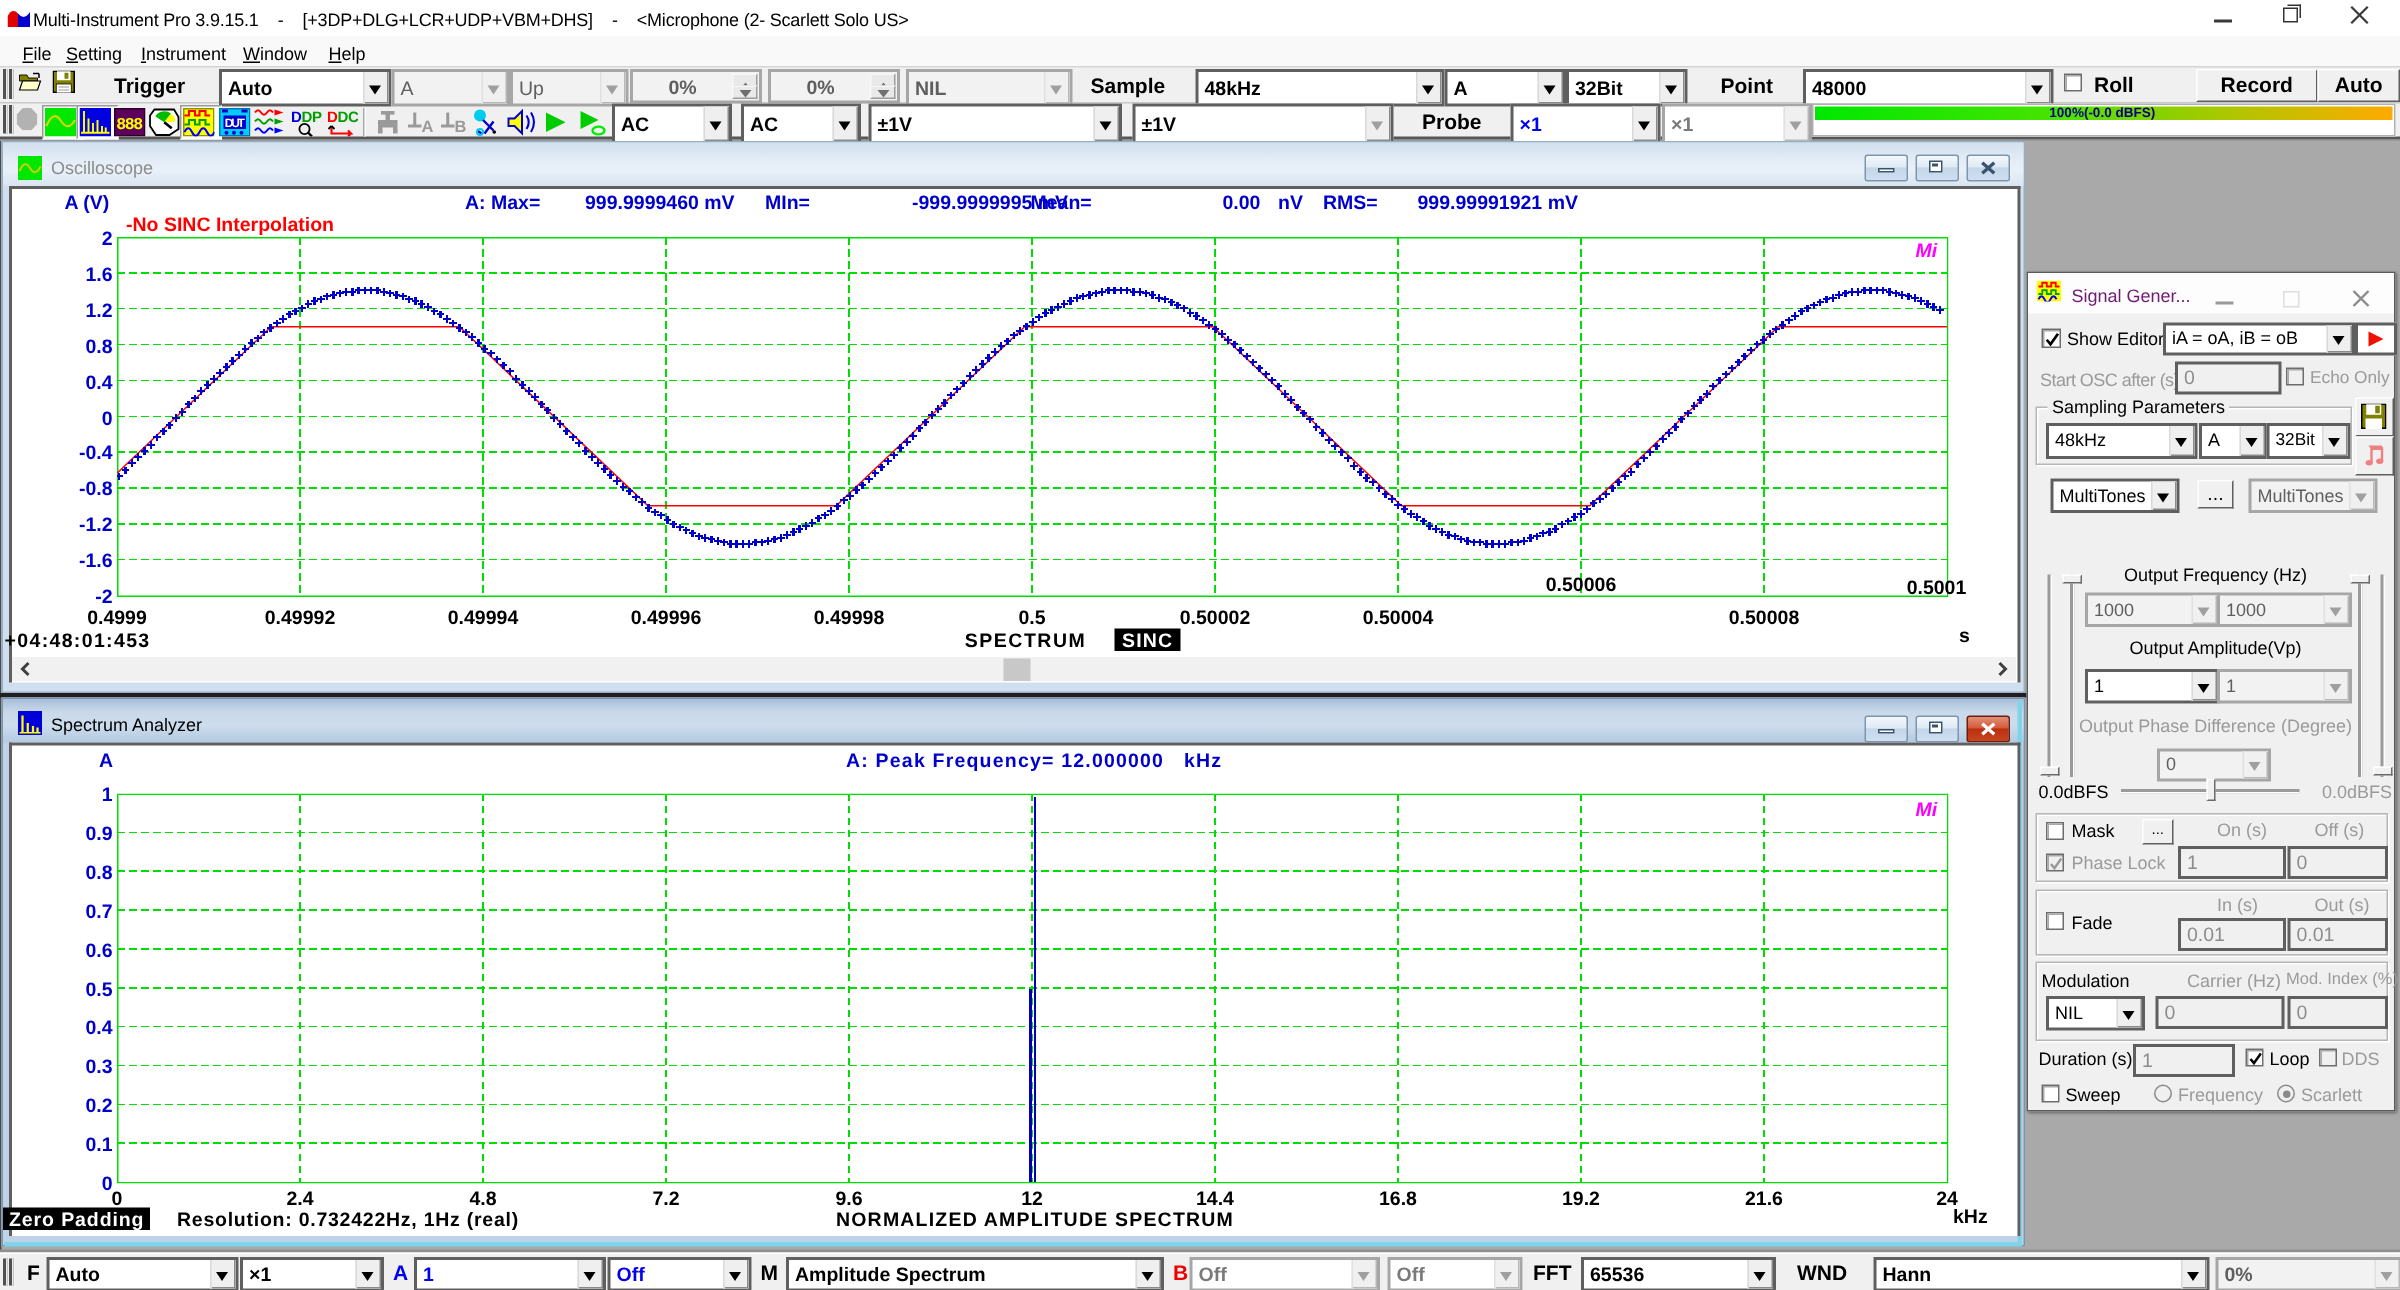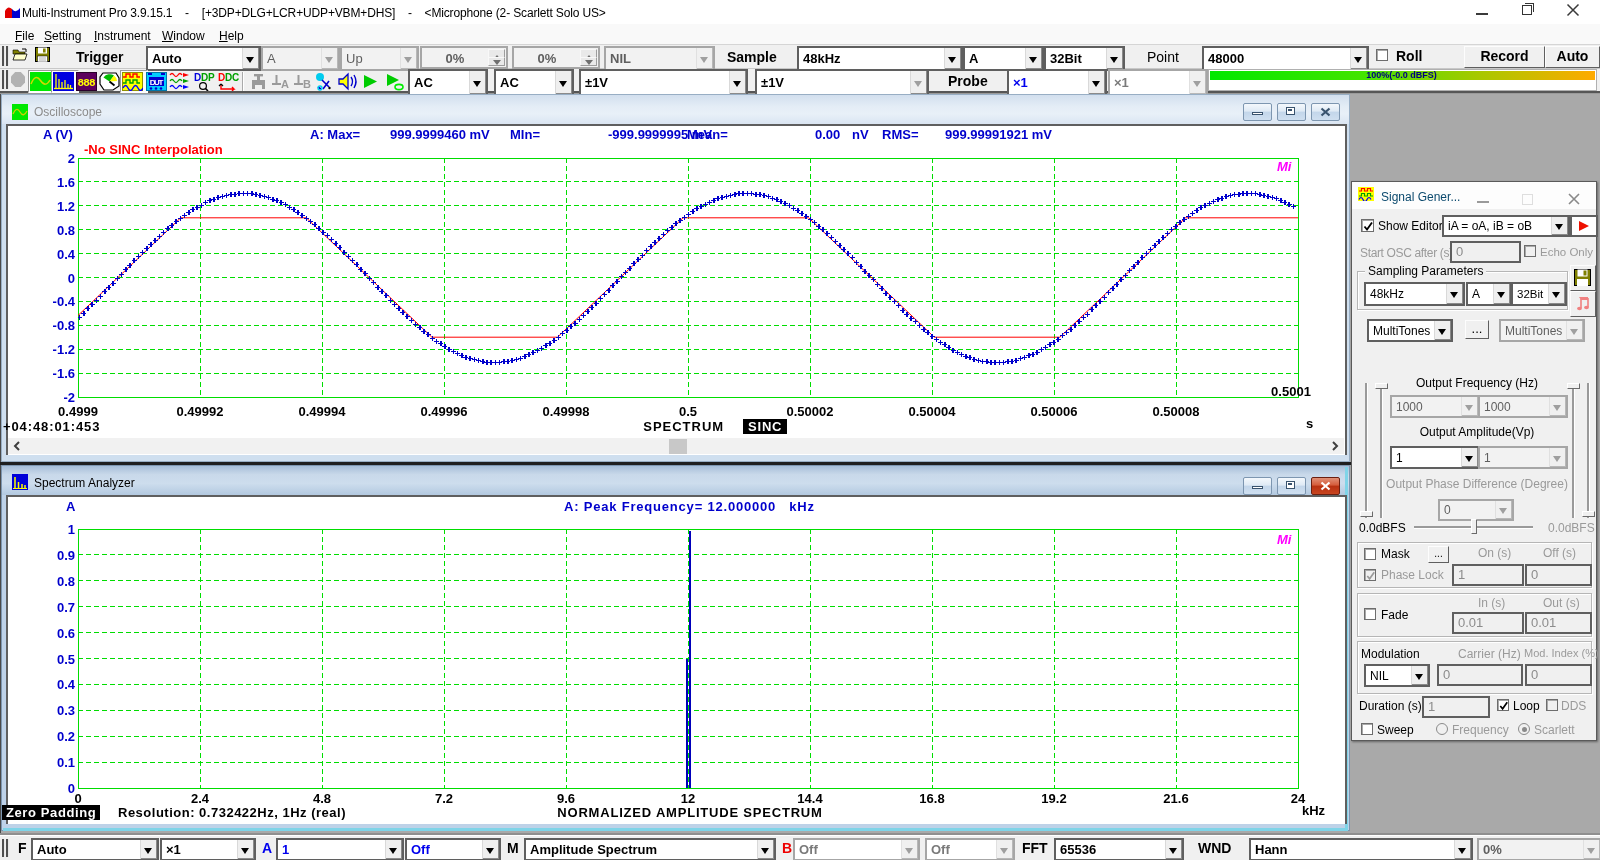--- a/index.html
+++ b/index.html
@@ -120,21 +120,21 @@
     <span class="cbtn">
       <span class="tri"></span>
     </span>
   </div>
 <div class="combo" style="left:1044px;top:46px;width:77px;height:21px;">
     <span class="ctext" style="color:#000;font-weight:bold;font-size:13px">32Bit</span>
     <span class="cbtn">
       <span class="tri"></span>
     </span>
   </div>
-<div class="abs" style="left:1147px;top:49px;font-size:14px;font-weight:normal;color:#000;white-space:pre;text-align:center;">Point</div>
+<div class="abs" style="left:1147px;top:49px;font-size:14px;font-weight:bold;color:#000;white-space:pre;text-align:center;">Point</div>
 <div class="combo" style="left:1202px;top:46px;width:163px;height:21px;">
     <span class="ctext" style="color:#000;font-weight:bold;font-size:13px">48000</span>
     <span class="cbtn">
       <span class="tri"></span>
     </span>
   </div>
 <div class="cb" style="left:1376px;top:49px;width:12px;height:12px;background:#fff"></div>
 <div class="abs" style="left:1396px;top:48px;font-size:14px;font-weight:bold;color:#000;white-space:pre;">Roll</div>
 <div class="btn" style="left:1464px;top:46px;width:79px;height:20px;line-height:18px;font-size:14px;font-weight:bold">Record</div>
 <div class="btn" style="left:1545px;top:46px;width:53px;height:20px;line-height:18px;font-size:14px;font-weight:bold">Auto</div>
@@ -352,21 +352,21 @@
 <text x="1199" y="13" fill="#ff00ff" font-size="13" font-weight="bold" font-style="italic">Mi</text>
 </svg>
 <div class="abs" style="left:-222px;top:404px;width:600px;text-align:center;font-size:13px;font-weight:bold;color:#000;white-space:pre;">0.4999</div>
 <div class="abs" style="left:-100px;top:404px;width:600px;text-align:center;font-size:13px;font-weight:bold;color:#000;white-space:pre;">0.49992</div>
 <div class="abs" style="left:22px;top:404px;width:600px;text-align:center;font-size:13px;font-weight:bold;color:#000;white-space:pre;">0.49994</div>
 <div class="abs" style="left:144px;top:404px;width:600px;text-align:center;font-size:13px;font-weight:bold;color:#000;white-space:pre;">0.49996</div>
 <div class="abs" style="left:266px;top:404px;width:600px;text-align:center;font-size:13px;font-weight:bold;color:#000;white-space:pre;">0.49998</div>
 <div class="abs" style="left:388px;top:404px;width:600px;text-align:center;font-size:13px;font-weight:bold;color:#000;white-space:pre;">0.5</div>
 <div class="abs" style="left:510px;top:404px;width:600px;text-align:center;font-size:13px;font-weight:bold;color:#000;white-space:pre;">0.50002</div>
 <div class="abs" style="left:632px;top:404px;width:600px;text-align:center;font-size:13px;font-weight:bold;color:#000;white-space:pre;">0.50004</div>
-<div class="abs" style="left:754px;top:404px;width:600px;text-align:center;font-size:13px;font-weight:bold;color:#000;white-space:pre;">0.50006</div>
+<div class="abs" style="left:754px;top:382px;width:600px;text-align:center;font-size:13px;font-weight:bold;color:#000;white-space:pre;">0.50006</div>
 <div class="abs" style="left:876px;top:404px;width:600px;text-align:center;font-size:13px;font-weight:bold;color:#000;white-space:pre;">0.50008</div>
 <div class="abs" style="left:991px;top:384px;width:600px;text-align:center;font-size:13px;font-weight:bold;color:#000;white-space:pre;">0.5001</div>
 <div class="abs" style="left:1306px;top:416px;font-size:13px;font-weight:bold;color:#000;white-space:pre;">s</div>
 <div class="abs" style="left:3px;top:419px;font-size:13px;font-weight:bold;color:#000;white-space:pre;letter-spacing:0.9px">+04:48:01:453</div>
 <div class="abs" style="left:386px;top:419px;width:600px;text-align:center;font-size:13px;font-weight:bold;color:#000;white-space:pre;letter-spacing:1px">SPECTRUM </div>
 <div class="abs" style="left:743px;top:419px;background:#000;color:#fff;font-weight:bold;font-size:13px;padding:0 5px;letter-spacing:0.8px">SINC</div>
 <div class="abs" style="left:8px;top:438px;width:1336px;height:16px;background:#f1f1f1">
 <svg class="abs" style="left:5px;top:3px" width="8" height="10">
       <path d="M6 1 L2 5 L6 9" stroke="#3f3f3f" stroke-width="2" fill="none"></path>
     </svg>
@@ -459,21 +459,21 @@
 <div class="abs" style="left:118px;top:805px;font-size:13px;font-weight:bold;color:#000;white-space:pre;letter-spacing:0.5px">Resolution: 0.732422Hz, 1Hz (real)</div>
 <div class="abs" style="left:390px;top:805px;width:600px;text-align:center;font-size:13px;font-weight:bold;color:#000;white-space:pre;letter-spacing:0.8px">NORMALIZED AMPLITUDE SPECTRUM</div>
 <div class="abs" style="left:1351px;top:181px;width:246px;height:560px;background:#f0f0f0;border:1px solid #5a5a5a;box-sizing:border-box;box-shadow:1px 1px 2px rgba(0,0,0,.4)"></div>
 <div class="abs" style="left:1352px;top:182px;width:244px;height:27px;background:#fdfdfd"></div>
 <svg class="abs" style="left:1358px;top:187px" width="16" height="14">
     <rect width="16" height="14" fill="#ffff00"></rect>
     <path d="M1 4 h2.5 v-2.5 h3 v2.5 h3 v-2.5 h3 v2.5 h2.5" fill="none" stroke="#ff0000" stroke-width="1.2"></path>
     <path d="M1 9 h2.5 v-2.5 h3 v2.5 h3 v-2.5 h3 v2.5 h2.5" fill="none" stroke="#00a000" stroke-width="1.2"></path>
     <path d="M1 12.5 q2 -4 4 0 t4 0 t4 0" fill="none" stroke="#0000ff" stroke-width="1.2"></path>
   </svg>
-<div class="abs" style="left:1381px;top:190px;font-size:12px;font-weight:normal;color:#0c4a6e;white-space:pre;">Signal Gener...</div>
+<div class="abs" style="left:1381px;top:190px;font-size:12px;font-weight:normal;color:#701a75;white-space:pre;">Signal Gener...</div>
 <div class="abs" style="left:1477px;top:201px;width:12px;height:1.5px;background:#9a9a9a"></div>
 <div class="abs" style="left:1522px;top:194px;width:9px;height:9px;border:1px solid #dedede"></div>
 <svg class="abs" style="left:1568px;top:193px" width="12" height="12">
     <path d="M1 1 L11 11 M11 1 L1 11" stroke="#8a8a8a" stroke-width="1.6"></path>
   </svg>
 <div class="cb" style="left:1361px;top:219px;width:13px;height:13px;background:#fff"><svg width="13" height="13" viewBox="0 0 13 13">
       <path d="M2.5 6.5l2.5 3 5-7" stroke="#000" stroke-width="1.8" fill="none"></path>
     </svg></div>
 <div class="abs" style="left:1378px;top:219px;font-size:12px;font-weight:normal;color:#000;white-space:pre;">Show Editor</div>
 <div class="combo" style="left:1442px;top:215px;width:124px;height:18px;text-align:center;">

